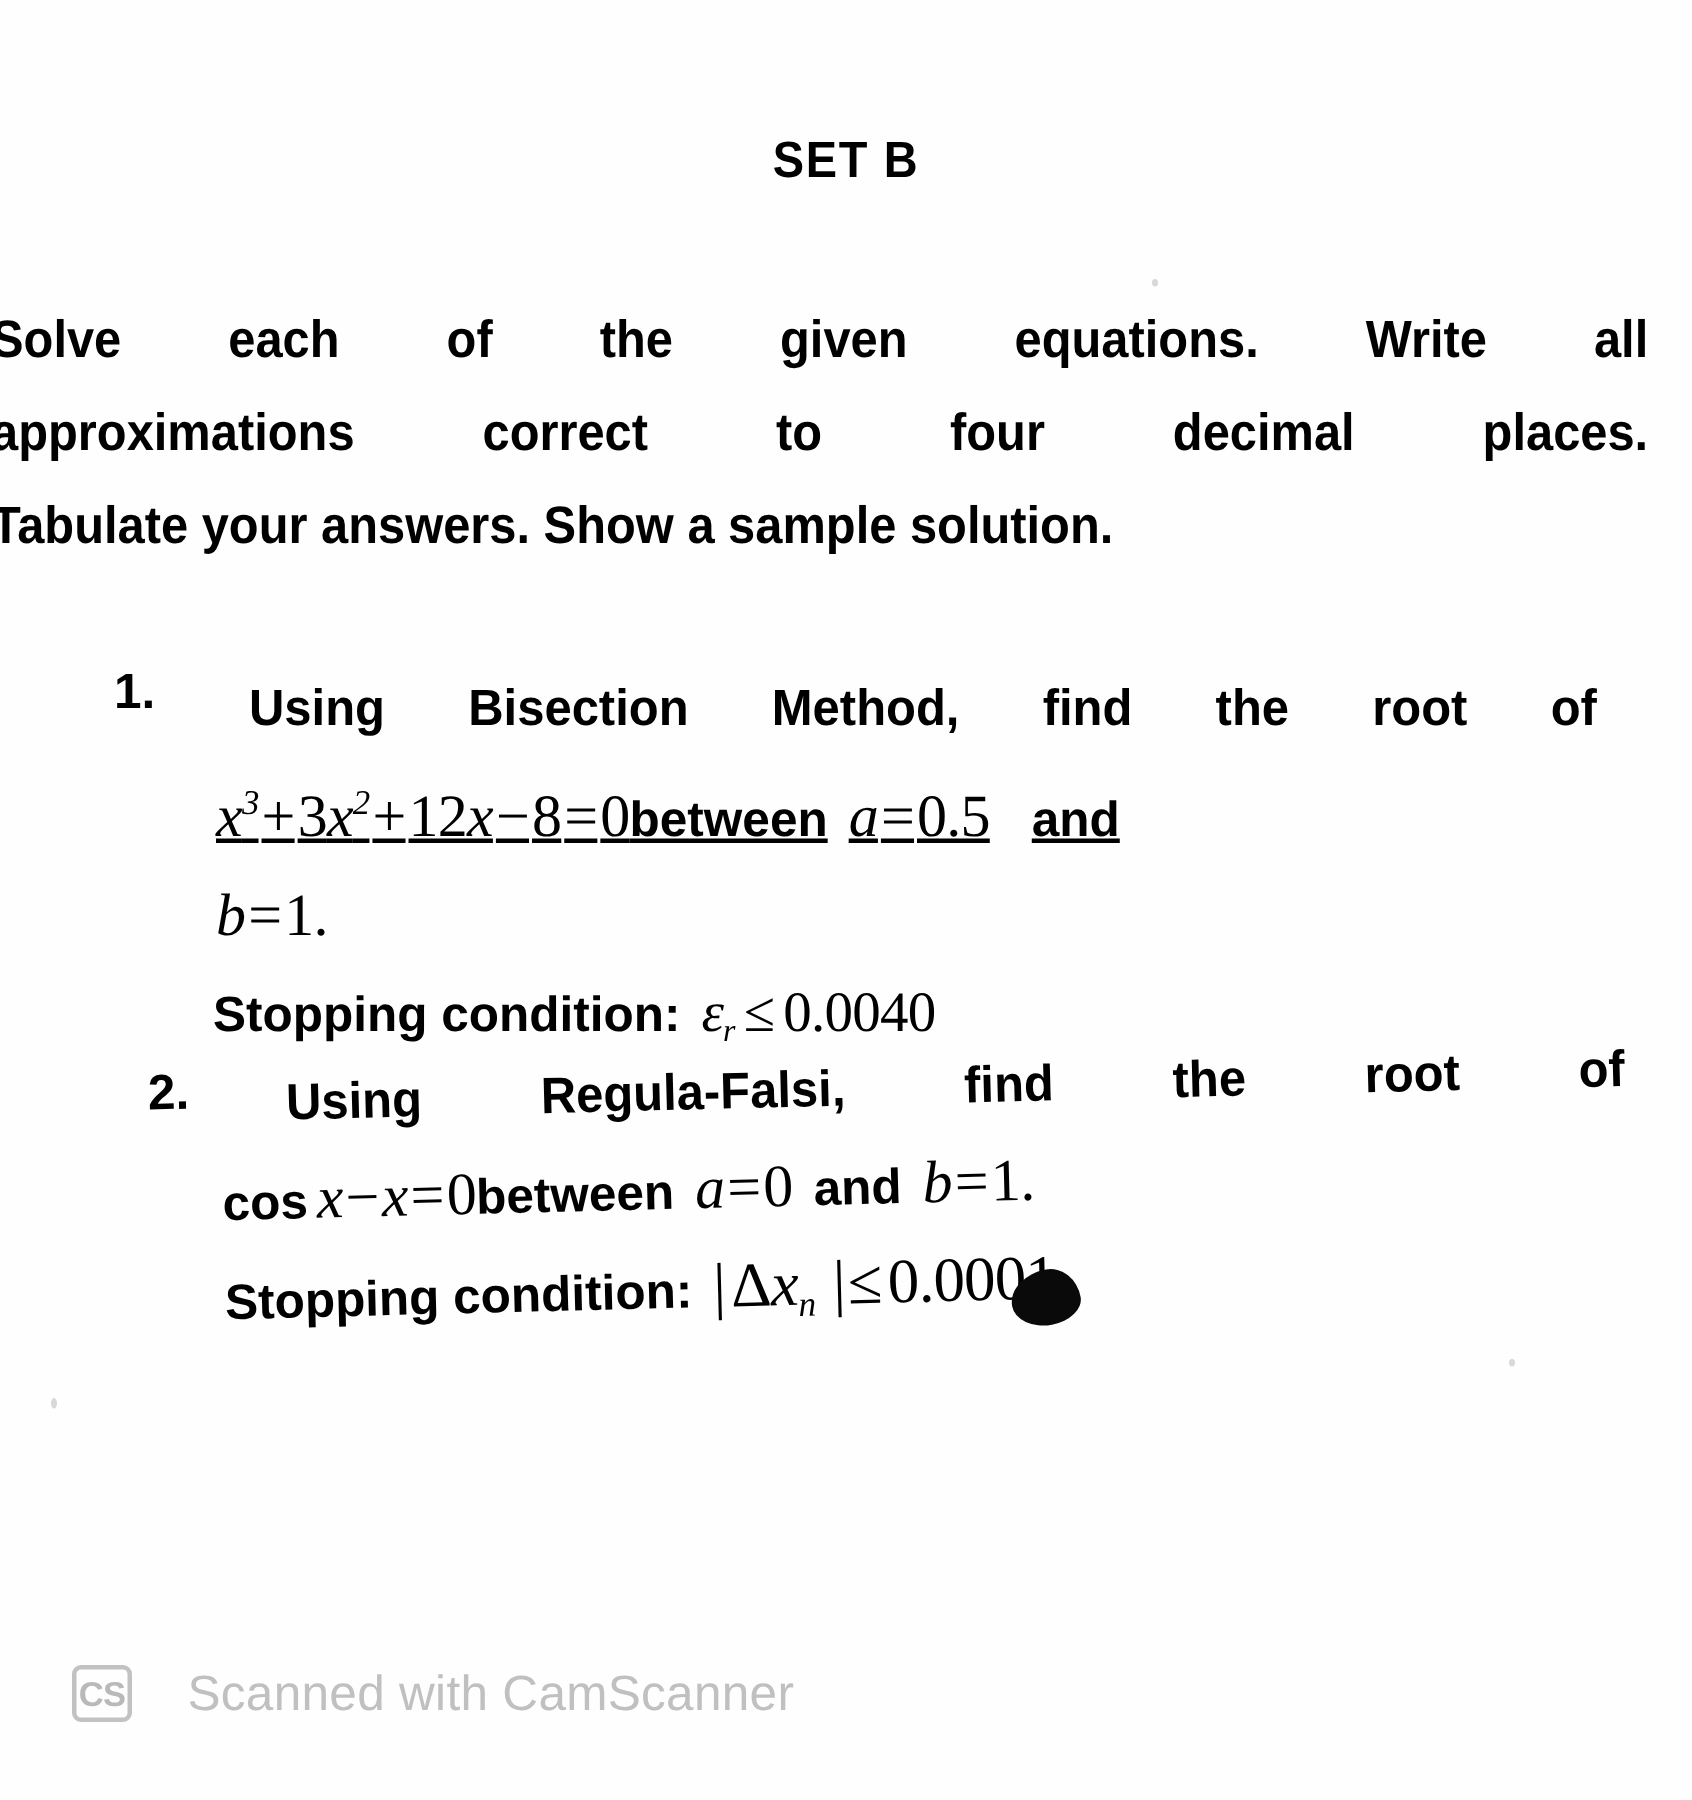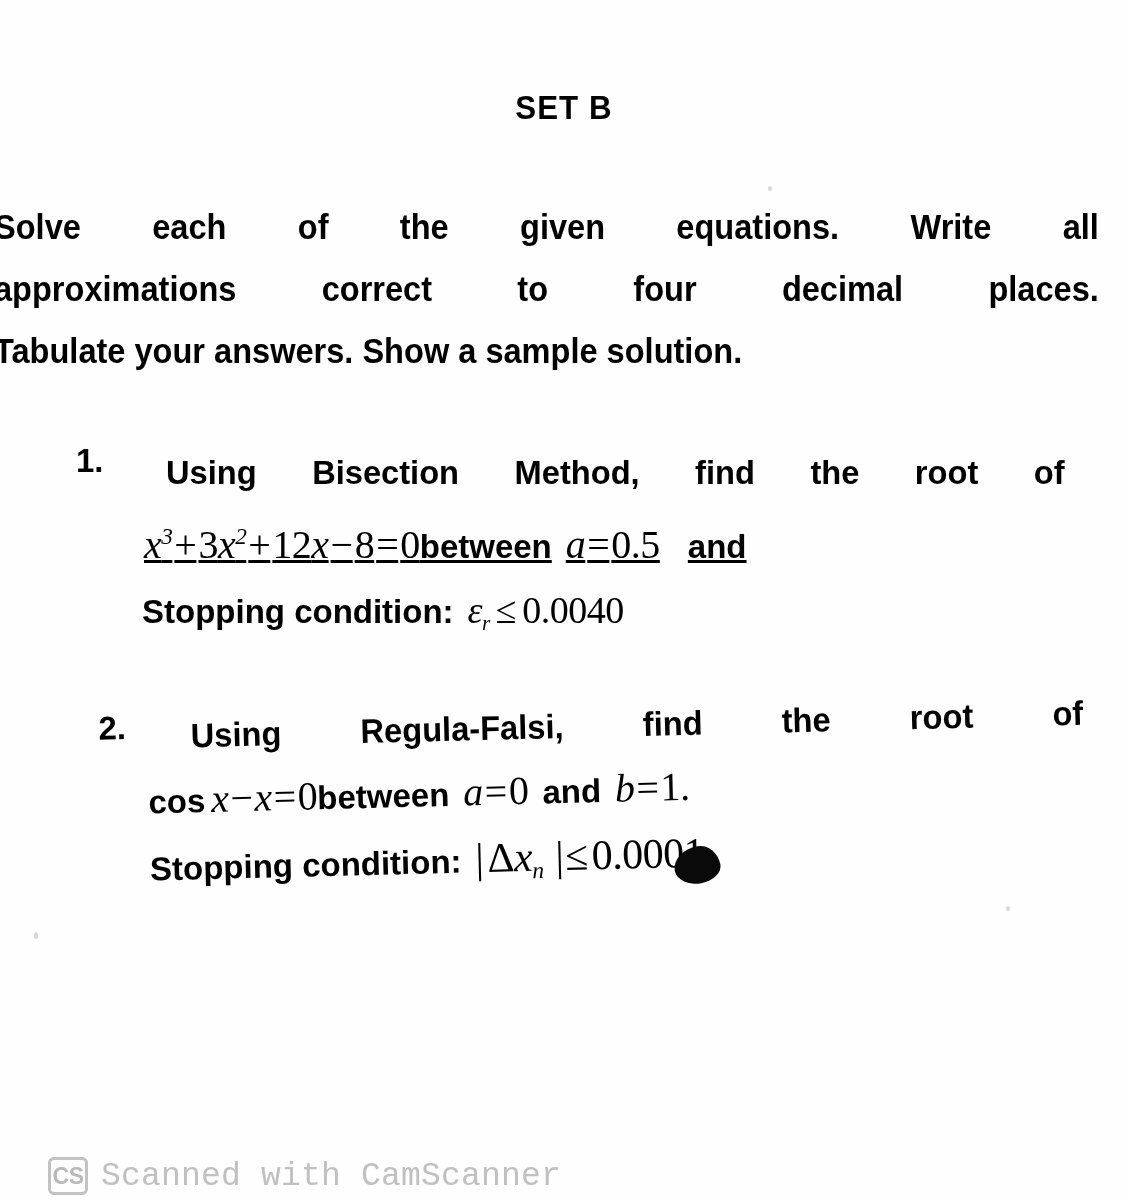--- a/index.html
+++ b/index.html
@@ -127,21 +127,21 @@
   
   .skew2 {
     transform: rotate(-1.45deg);
     transform-origin: left top;
   }
 
   
   .watermark {
     position: absolute;
     left: 48px;
-    top: 1157px;
+    top: 1110px;
     display: flex;
     align-items: center;
     gap: 13px;
     opacity: 1;
   }
   .cs-badge {
     width: 40px;
     height: 38px;
     border: 3px solid #c2c2c2;
     border-radius: 6px;
@@ -153,21 +153,22 @@
     justify-content: center;
     letter-spacing: -0.5px;
     box-sizing: border-box;
     font-family: "Liberation Sans", sans-serif;
   }
   .cs-text {
     color: #c0c0c0;
     font-size: 33px;
     font-weight: 400;
     letter-spacing: 0.2px;
-    font-family: Liberation Mono, monospace;
+    font-family: Liberation Sans, sans-serif;
+    margin-left: 24px;
   }
 
   
   .speck {
     position: absolute;
     background: #d8d8d8;
     border-radius: 50%;
   }
 </style>
 </head>
@@ -211,20 +212,23 @@
         <span>find</span>
         <span>the</span>
         <span>root</span>
         <span>of</span>
       </span>
 
       <span class="row" style="margin-left:-22px;text-decoration:underline;">
         <span class="mth"><span class="var">x</span><sup>3</sup><span class="op">+</span><span>3</span><span class="var">x</span><sup>2</sup><span class="op">+</span><span>12</span><span class="var">x</span><span class="op">−</span><span>8</span><span class="op">=</span><span>0</span></span><span style="font-size:33px;">between</span><span class="nbsp"></span><span class="mth"><span class="var">a</span><span class="op">=</span><span>0.5</span></span><span class="nbsp"></span><span class="nbsp"></span><span style="font-size:33px;">and</span>
       </span>
 
+      <span class="row" style="margin-left:-22px;">
+        <span class="mth"><span class="var">b</span><span class="op">=</span><span>1</span><span>.</span></span>
+      </span>
 
       <span class="row" style="margin-left:-24px; line-height:62px;">
         <span style="font-size:33px;">Stopping condition:</span><span class="nbsp"></span><span class="mth" style="font-size:38px;text-align:right;"><i>ε</i><span class="sub">r</span><span class="op" style="padding:0 6px;">≤</span><span>0.0040</span></span>
       </span>
 
     </div>
   </div>
 
   <div class="item skew2" style="position:absolute; left:0; top:0;">
 

